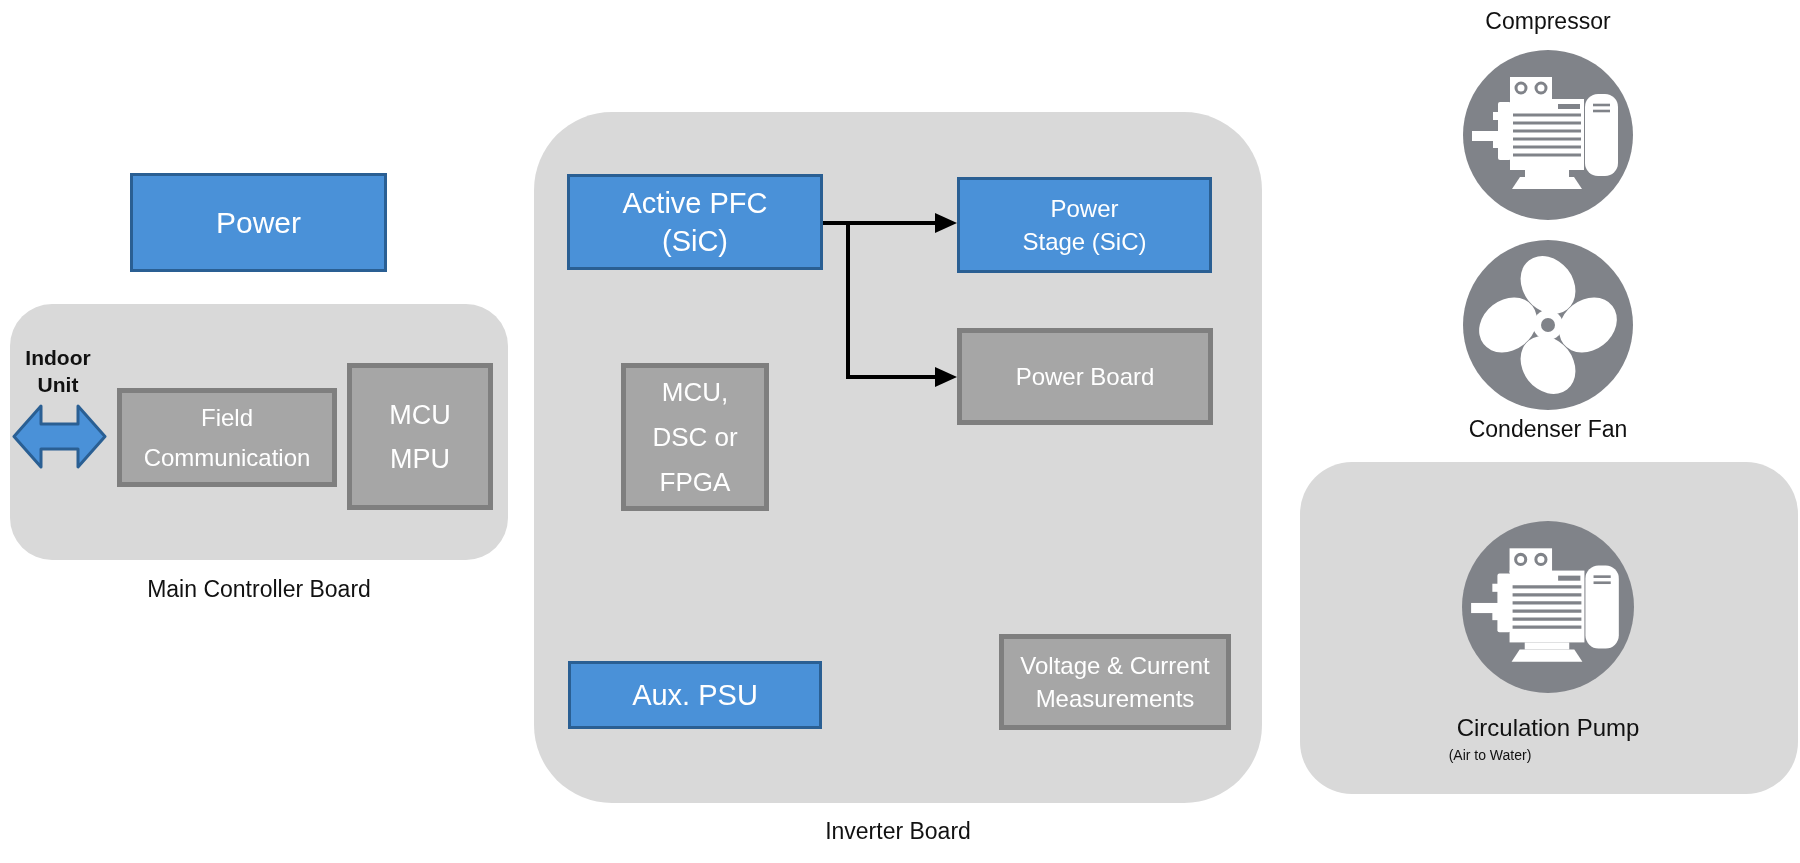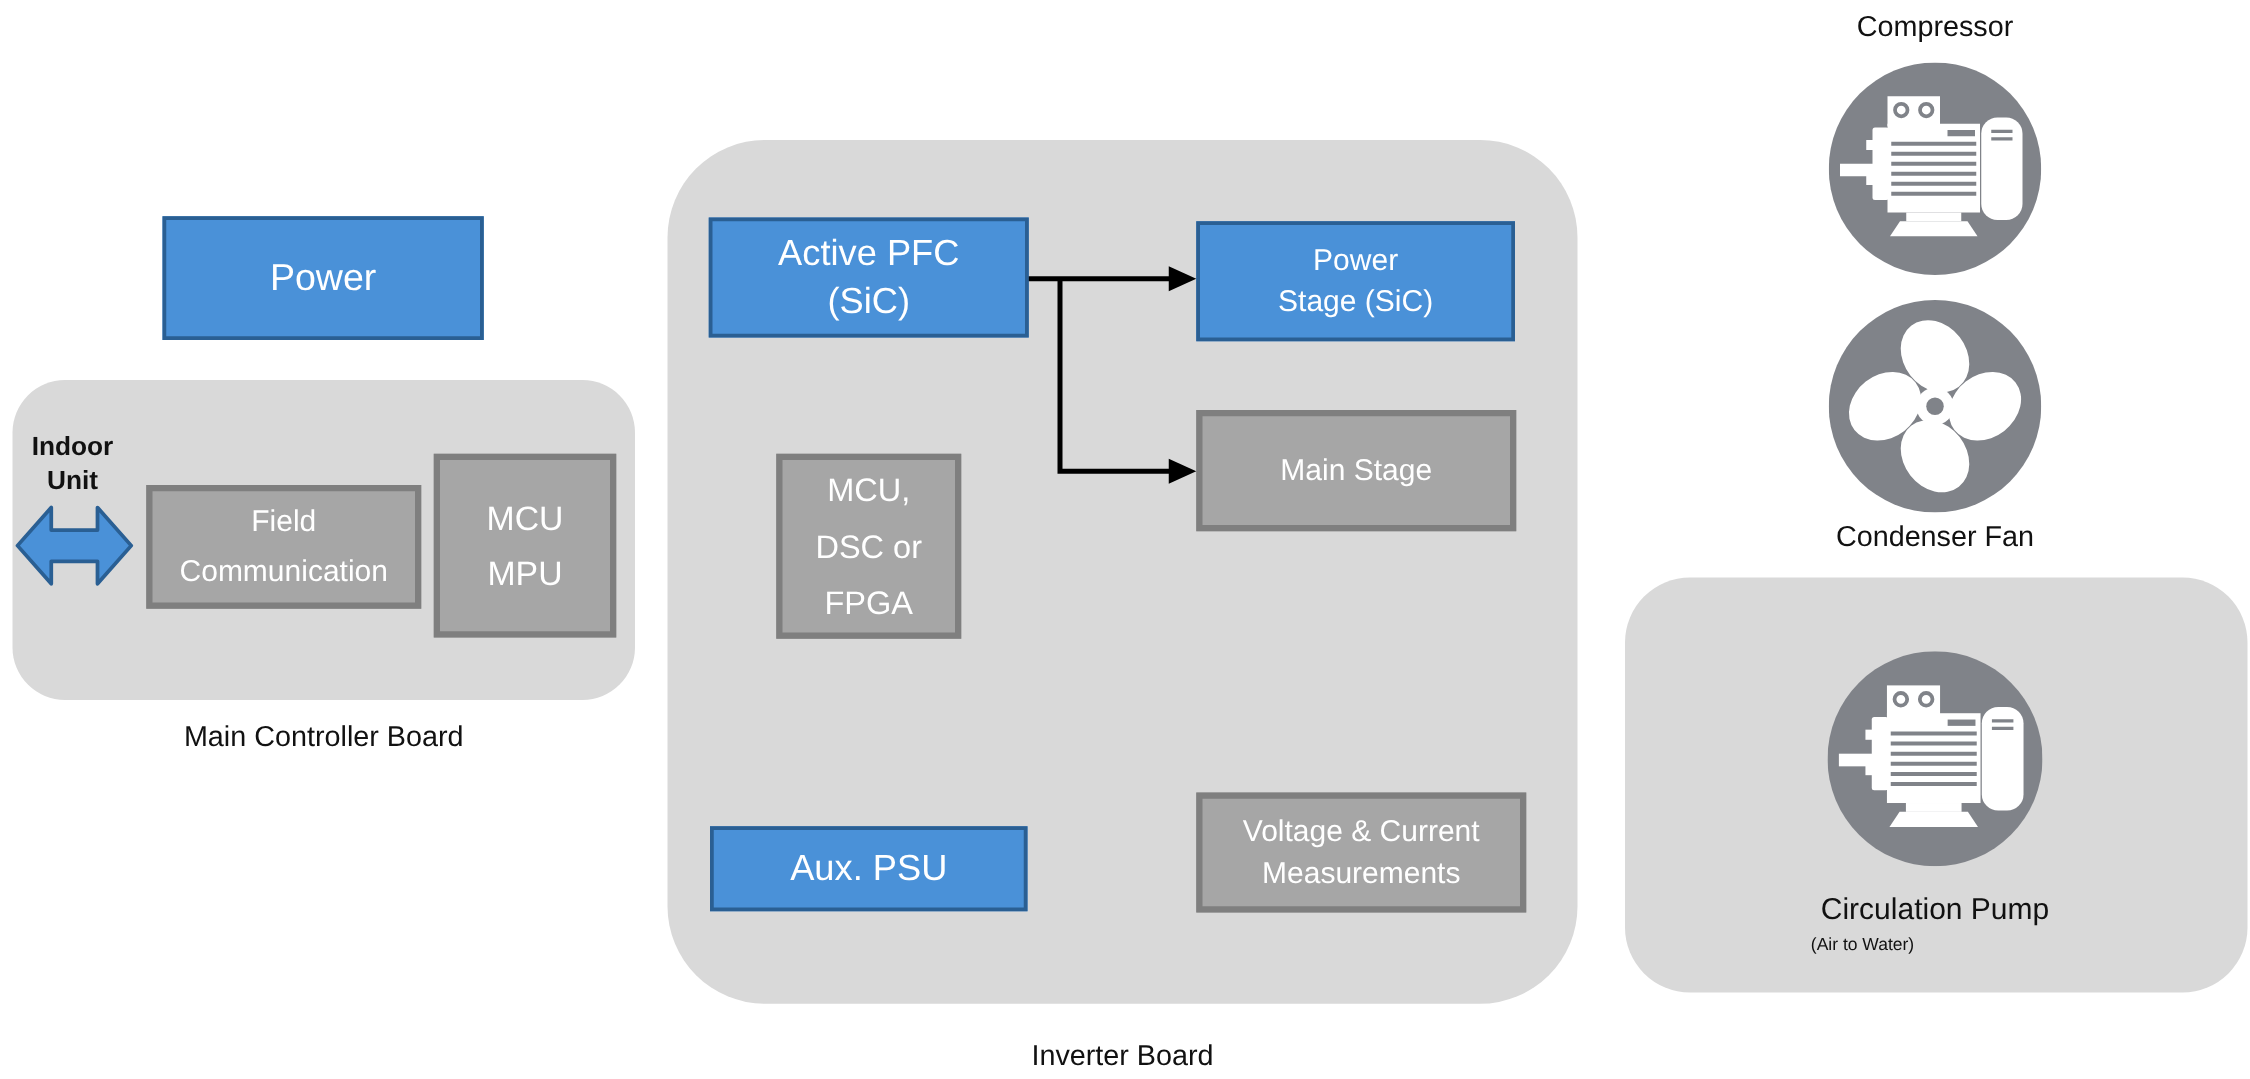--- a/index.html
+++ b/index.html
@@ -79,30 +79,30 @@
   <div class="blue-box" style="left:568px;top:661px;width:254px;height:68px;font-size:29px;">
     <span>Aux. PSU</span>
   </div>
 
   <div class="blue-box" style="left:957px;top:177px;width:255px;height:96px;font-size:24px;line-height:33px;">
     <div>Power</div>
     <div>Stage (SiC)</div>
   </div>
 
   <div class="gray-box" style="left:957px;top:328px;width:256px;height:97px;font-size:24px;">
-    <span>Main Stage</span>
-  </div>
-
-
-  <div class="gray-box" style="left:957px;top:634px;width:264px;height:96px;font-size:24px;line-height:33px;">
+    <span>Power Board</span>
+  </div>
+
+
+  <div class="gray-box" style="left:999px;top:634px;width:232px;height:96px;font-size:24px;line-height:33px;">
     <div>Voltage &amp; Current</div>
     <div>Measurements</div>
   </div>
 
-  <div class="diagram-label" style="left:534px;top:818px;width:728px;font-size:23px;margin-top:13px;">Inverter Board</div>
+  <div class="diagram-label" style="left:534px;top:818px;width:728px;font-size:23px;">Inverter Board</div>
 
   <svg class="arrow-layer" width="1800" height="863" viewBox="0 0 1800 863">
     <g stroke="#000000" stroke-width="4" fill="none">
       <path d="M823,223 H940"></path>
       <path d="M848,223 V377 H940"></path>
     </g>
     <g fill="#000000" stroke="none">
       <polygon points="957,223 935,213 935,233"></polygon>
       <polygon points="957,377 935,367 935,387"></polygon>
     </g>

